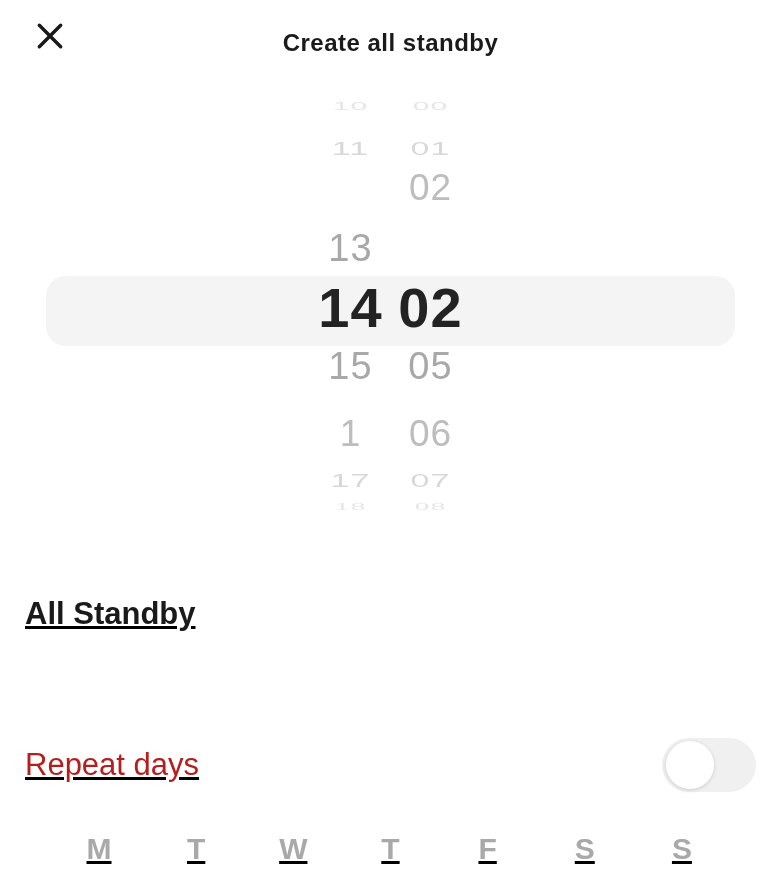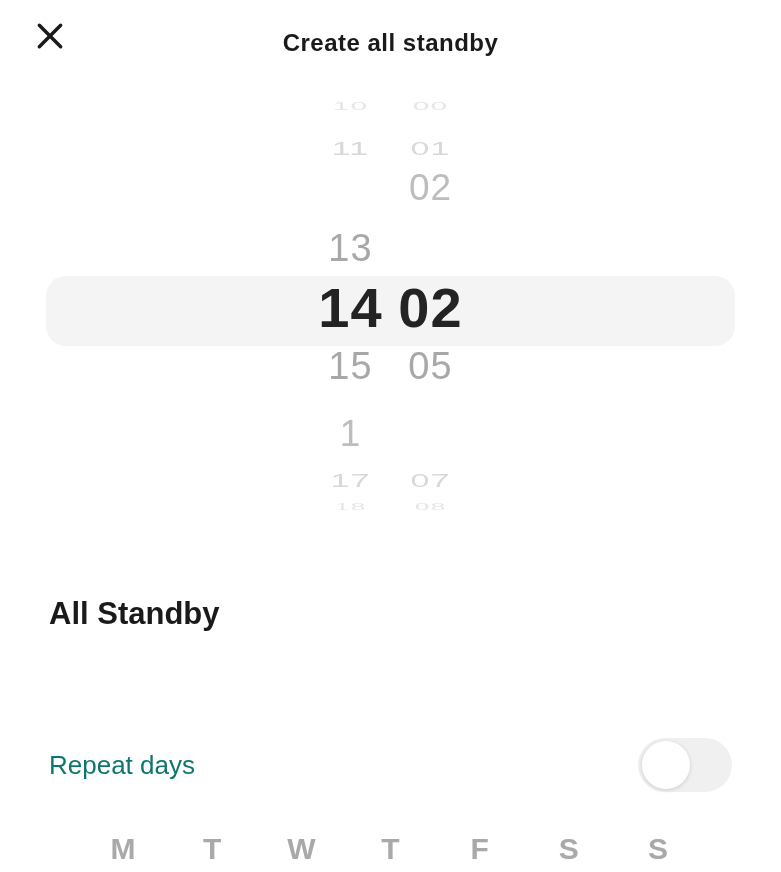--- a/index.html
+++ b/index.html
@@ -80,39 +80,40 @@
     .slot.s3  { top: 350px; }
     .slot.s4  { top: 376px; font-family: Liberation Serif, serif; }
 
     .slot.s-4 .num, .slot.s4 .num { color: #e6e6e6; font-size: 30px; transform: scaleY(0.35); }
     .slot.s-3 .num, .slot.s3 .num { color: #d8d8d8; font-size: 34px; transform: scaleY(0.55); }
     .slot.s-2 .num, .slot.s2 .num { color: #bdbdbd; font-size: 37px; }
     .slot.s-1 .num, .slot.s1 .num { color: #a8a8a8; font-size: 38px; }
     .slot.s0  .num { color: #232323; font-size: 56px; font-weight: 600; }
 
     .content {
-      padding: 0 49px;
+      padding: 0 25px;
+      text-decoration: underline;
     }
     .section-label {
       margin-top: 66px;
       font-size: 31px;
       font-weight: 700;
       color: #1a1a1a;
     }
 
     .repeat-row {
       margin-top: 106px;
       display: flex;
       align-items: center;
       justify-content: space-between;
     }
     .repeat-label {
-      font-size: 26px;
+      font-size: 31px;
       font-weight: 500;
-      color: #0f766e;
+      color: #b91c1c;
     }
     .toggle {
       width: 94px;
       height: 54px;
       border-radius: 30px;
       background: #f0f0f0;
       position: relative;
       cursor: pointer;
     }
     .toggle-knob {
@@ -194,20 +195,23 @@
         </div>
       <div class="slot s-2">
           <div class="num">02</div>
         </div>
       <div class="slot s0">
           <div class="num">02</div>
         </div>
       <div class="slot s1">
           <div class="num">05</div>
         </div>
+      <div class="slot s2">
+          <div class="num">06</div>
+        </div>
       <div class="slot s3">
           <div class="num">07</div>
         </div>
       <div class="slot s4">
           <div class="num">08</div>
         </div>
     </div>
   </div>
 </div>
 

